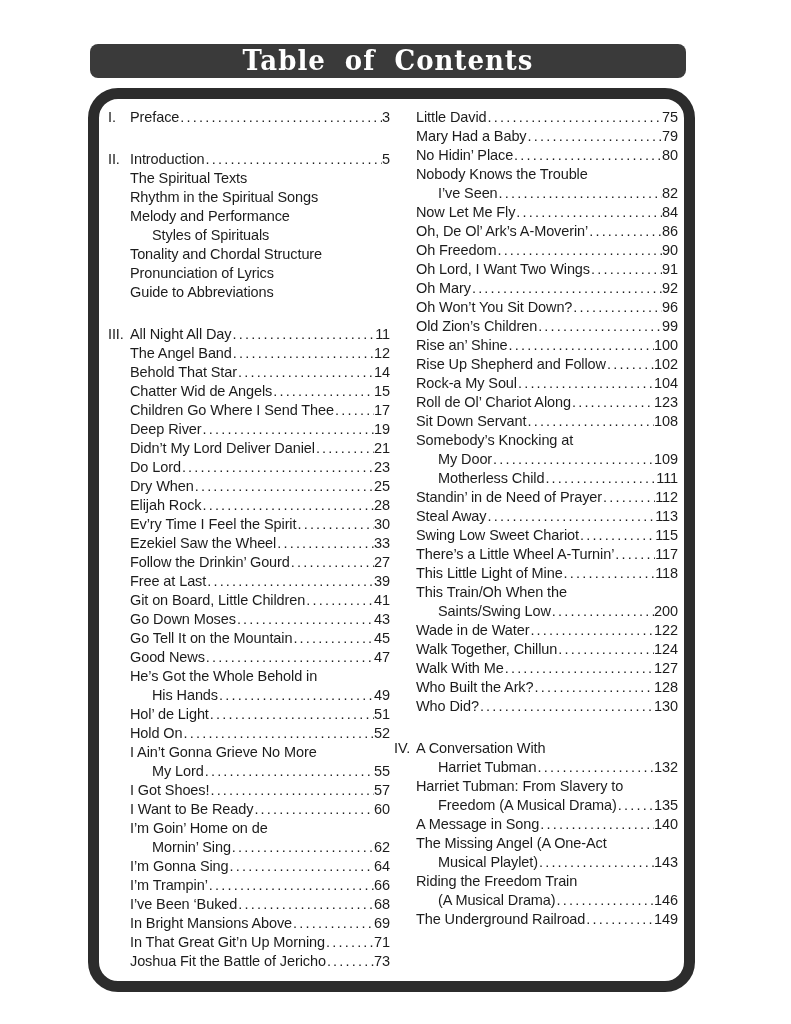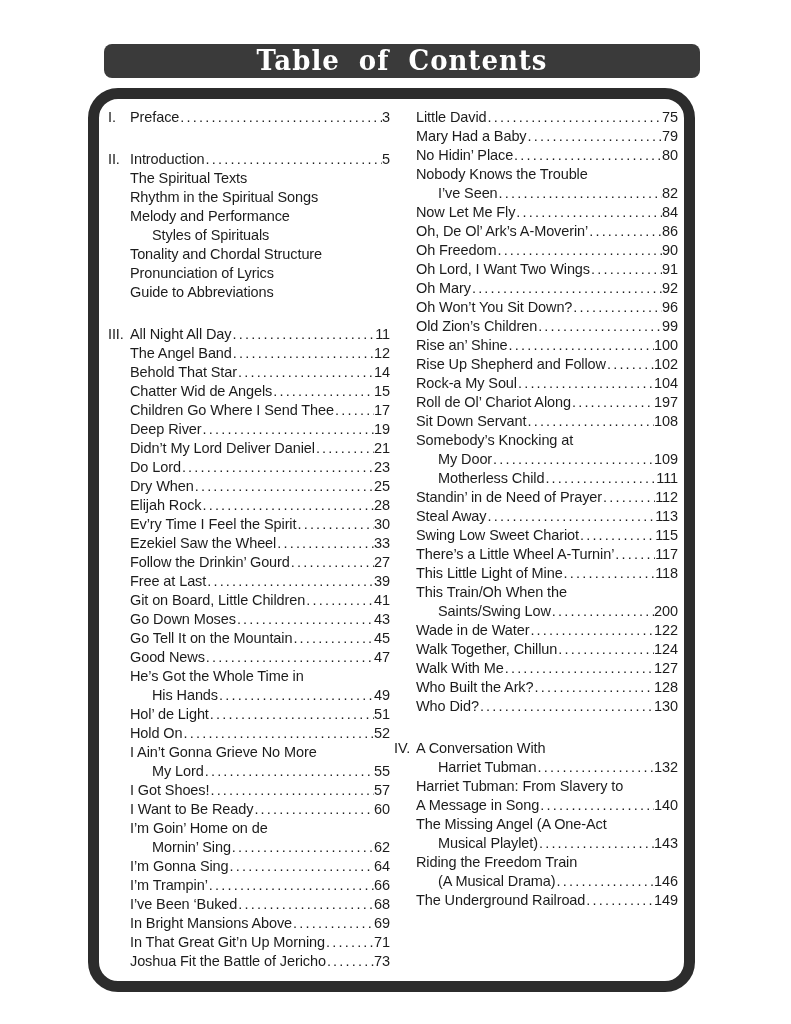--- a/index.html
+++ b/index.html
@@ -7,21 +7,21 @@
     --border-color:#2c2c2c;
     --text-color:#1c1c1c;
     --banner-text:#ffffff;
     --page-bg:#ffffff;
   }
   *{margin:0;padding:0;box-sizing:border-box;}
   html,body{width:791px;height:1024px;background:var(--page-bg);}
   body{font-family:"Liberation Sans",sans-serif;position:relative;overflow:hidden;}
 
   .banner{
-    position:absolute;left:104px;top:44px;width:596px;height:34px;
+    position:absolute;left:90px;top:44px;width:596px;height:34px;
     background:var(--banner-bg);border-radius:8px;
     display:flex;align-items:center;justify-content:center;
   }
   .banner-title{
     font-family:"DejaVu Serif",serif;font-weight:700;font-size:26px;
     color:var(--banner-text);letter-spacing:1px;word-spacing:9px;
     transform:scaleY(1.05);
   }
 
   .content-box{
@@ -180,21 +180,21 @@
           <span class="title">Go Tell It on the Mountain</span>
           <span class="leader"></span>
           <span class="page-num">45</span>
         </div>
         <div class="row i1">
           <span class="title">Good News</span>
           <span class="leader"></span>
           <span class="page-num">47</span>
         </div>
         <div class="row i1">
-          <span class="title">He’s Got the Whole Time in</span>
+          <span class="title">He’s Got the Whole Behold in</span>
         </div>
         <div class="row i2">
           <span class="title">His Hands</span>
           <span class="leader"></span>
           <span class="page-num">49</span>
         </div>
         <div class="row i1">
           <span class="title">Hol’ de Light</span>
           <span class="leader"></span>
           <span class="page-num">51</span>
@@ -331,21 +331,21 @@
           <span class="page-num">102</span>
         </div>
         <div class="row i1">
           <span class="title">Rock-a My Soul</span>
           <span class="leader"></span>
           <span class="page-num">104</span>
         </div>
         <div class="row i1">
           <span class="title">Roll de Ol’ Chariot Along</span>
           <span class="leader"></span>
-          <span class="page-num">197</span>
+          <span class="page-num">123</span>
         </div>
         <div class="row i1">
           <span class="title">Sit Down Servant</span>
           <span class="leader"></span>
           <span class="page-num">108</span>
         </div>
         <div class="row i1">
           <span class="title">Somebody’s Knocking at</span>
         </div>
         <div class="row i2">
@@ -422,20 +422,25 @@
           <span class="title">A Conversation With</span>
         </div>
         <div class="row i2">
           <span class="title">Harriet Tubman</span>
           <span class="leader"></span>
           <span class="page-num">132</span>
         </div>
         <div class="row i1">
           <span class="title">Harriet Tubman: From Slavery to</span>
         </div>
+        <div class="row i2">
+          <span class="title">Freedom (A Musical Drama)</span>
+          <span class="leader"></span>
+          <span class="page-num">135</span>
+        </div>
         <div class="row i1">
           <span class="title">A Message in Song</span>
           <span class="leader"></span>
           <span class="page-num">140</span>
         </div>
         <div class="row i1">
           <span class="title">The Missing Angel (A One-Act</span>
         </div>
         <div class="row i2">
           <span class="title">Musical Playlet)</span>

